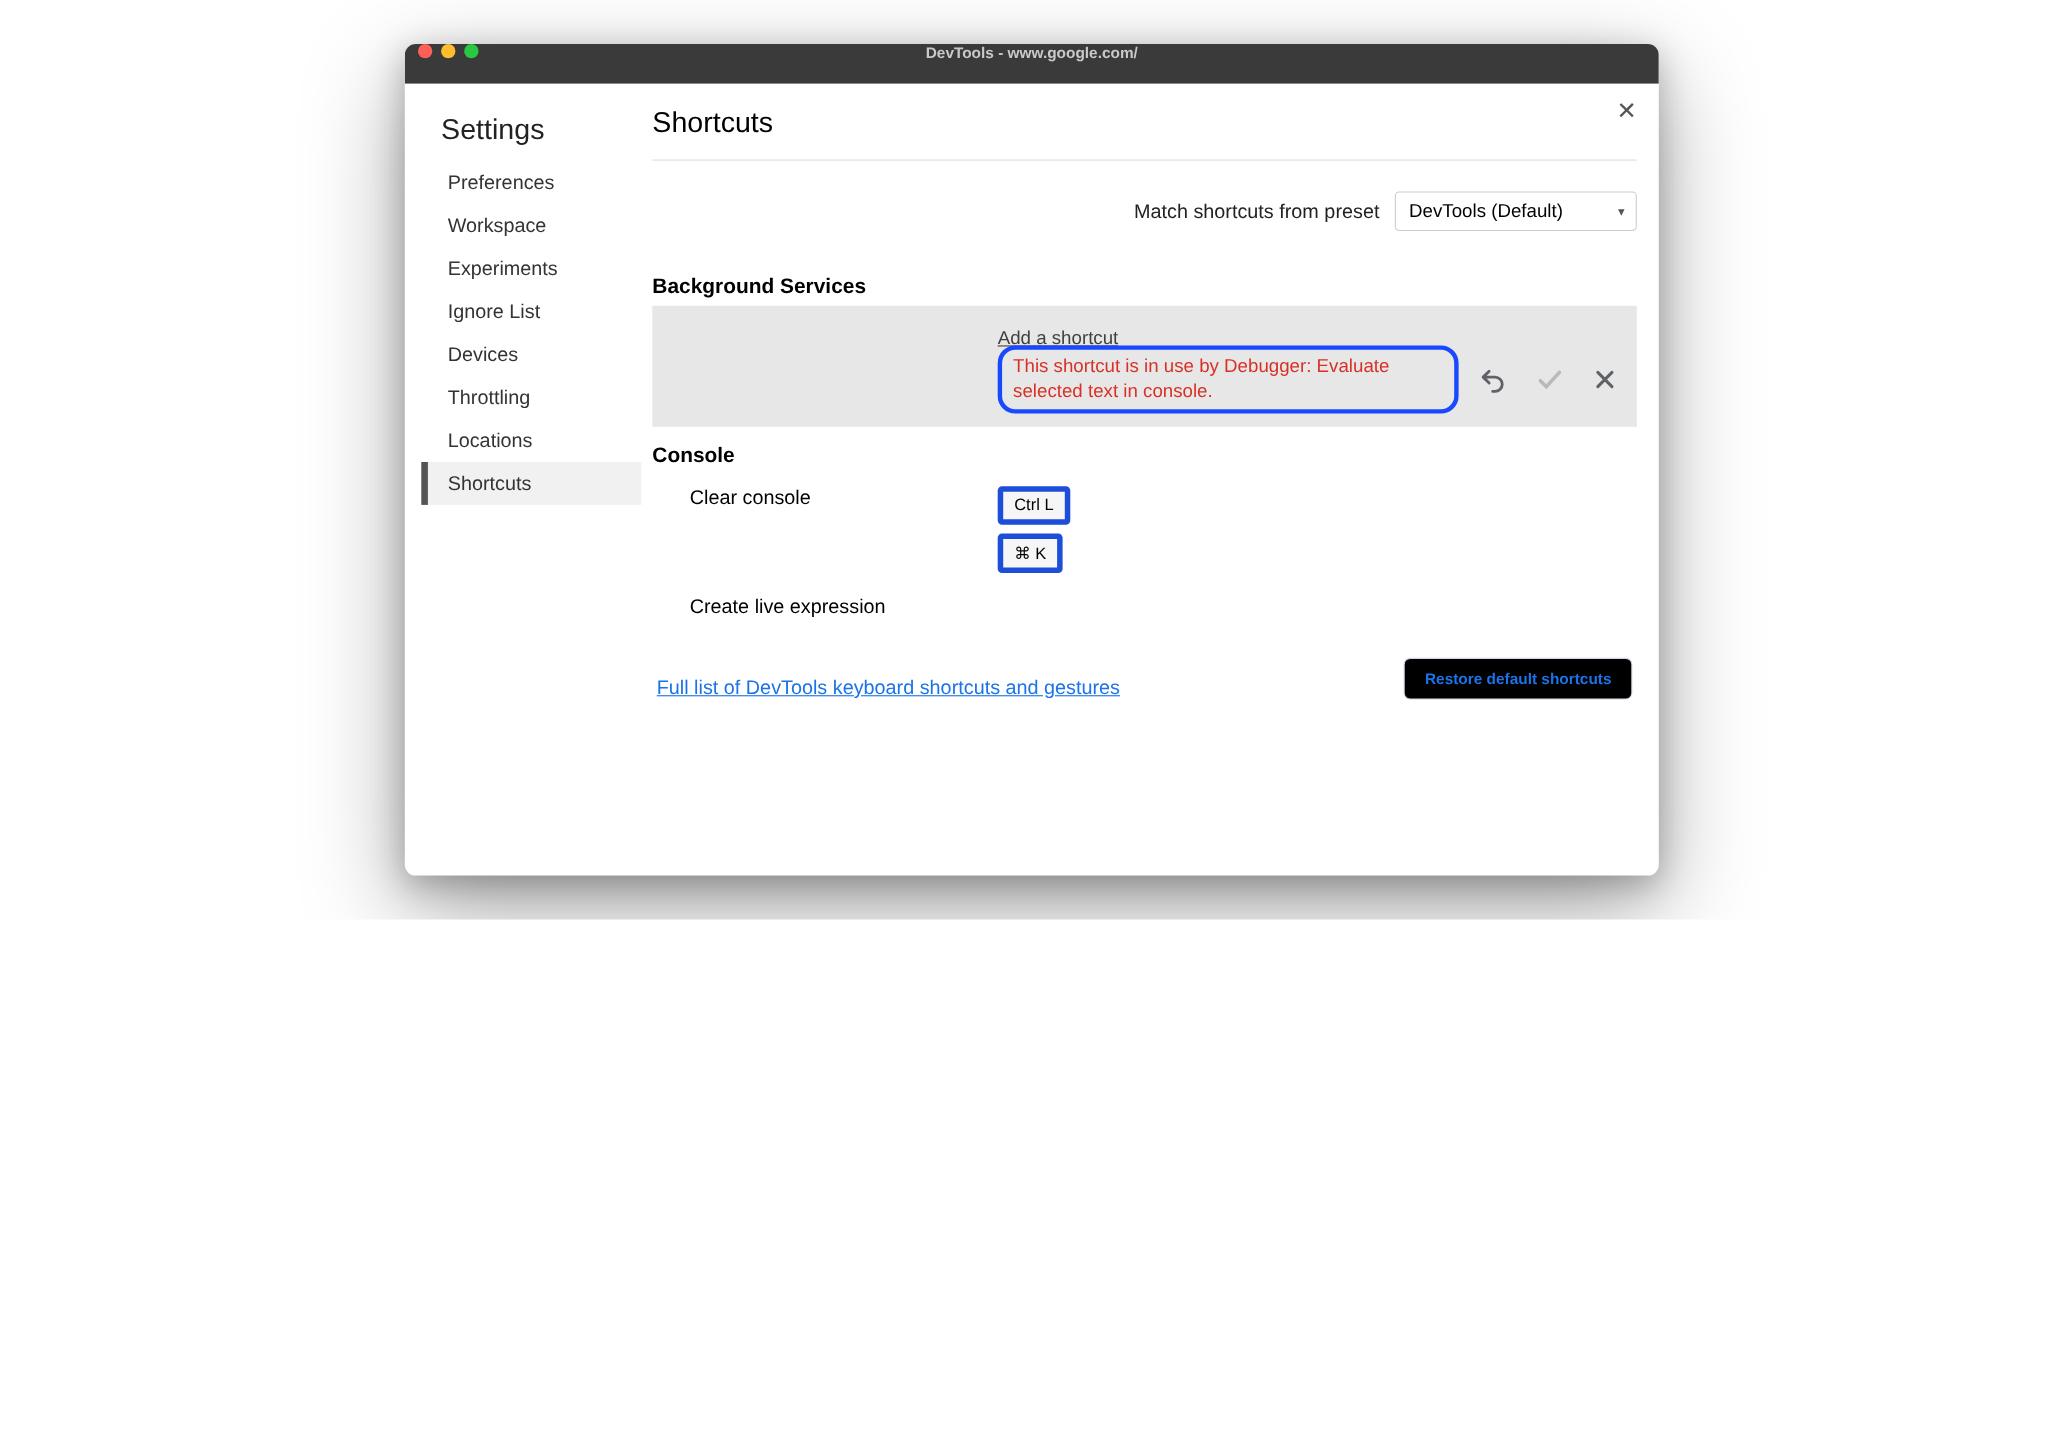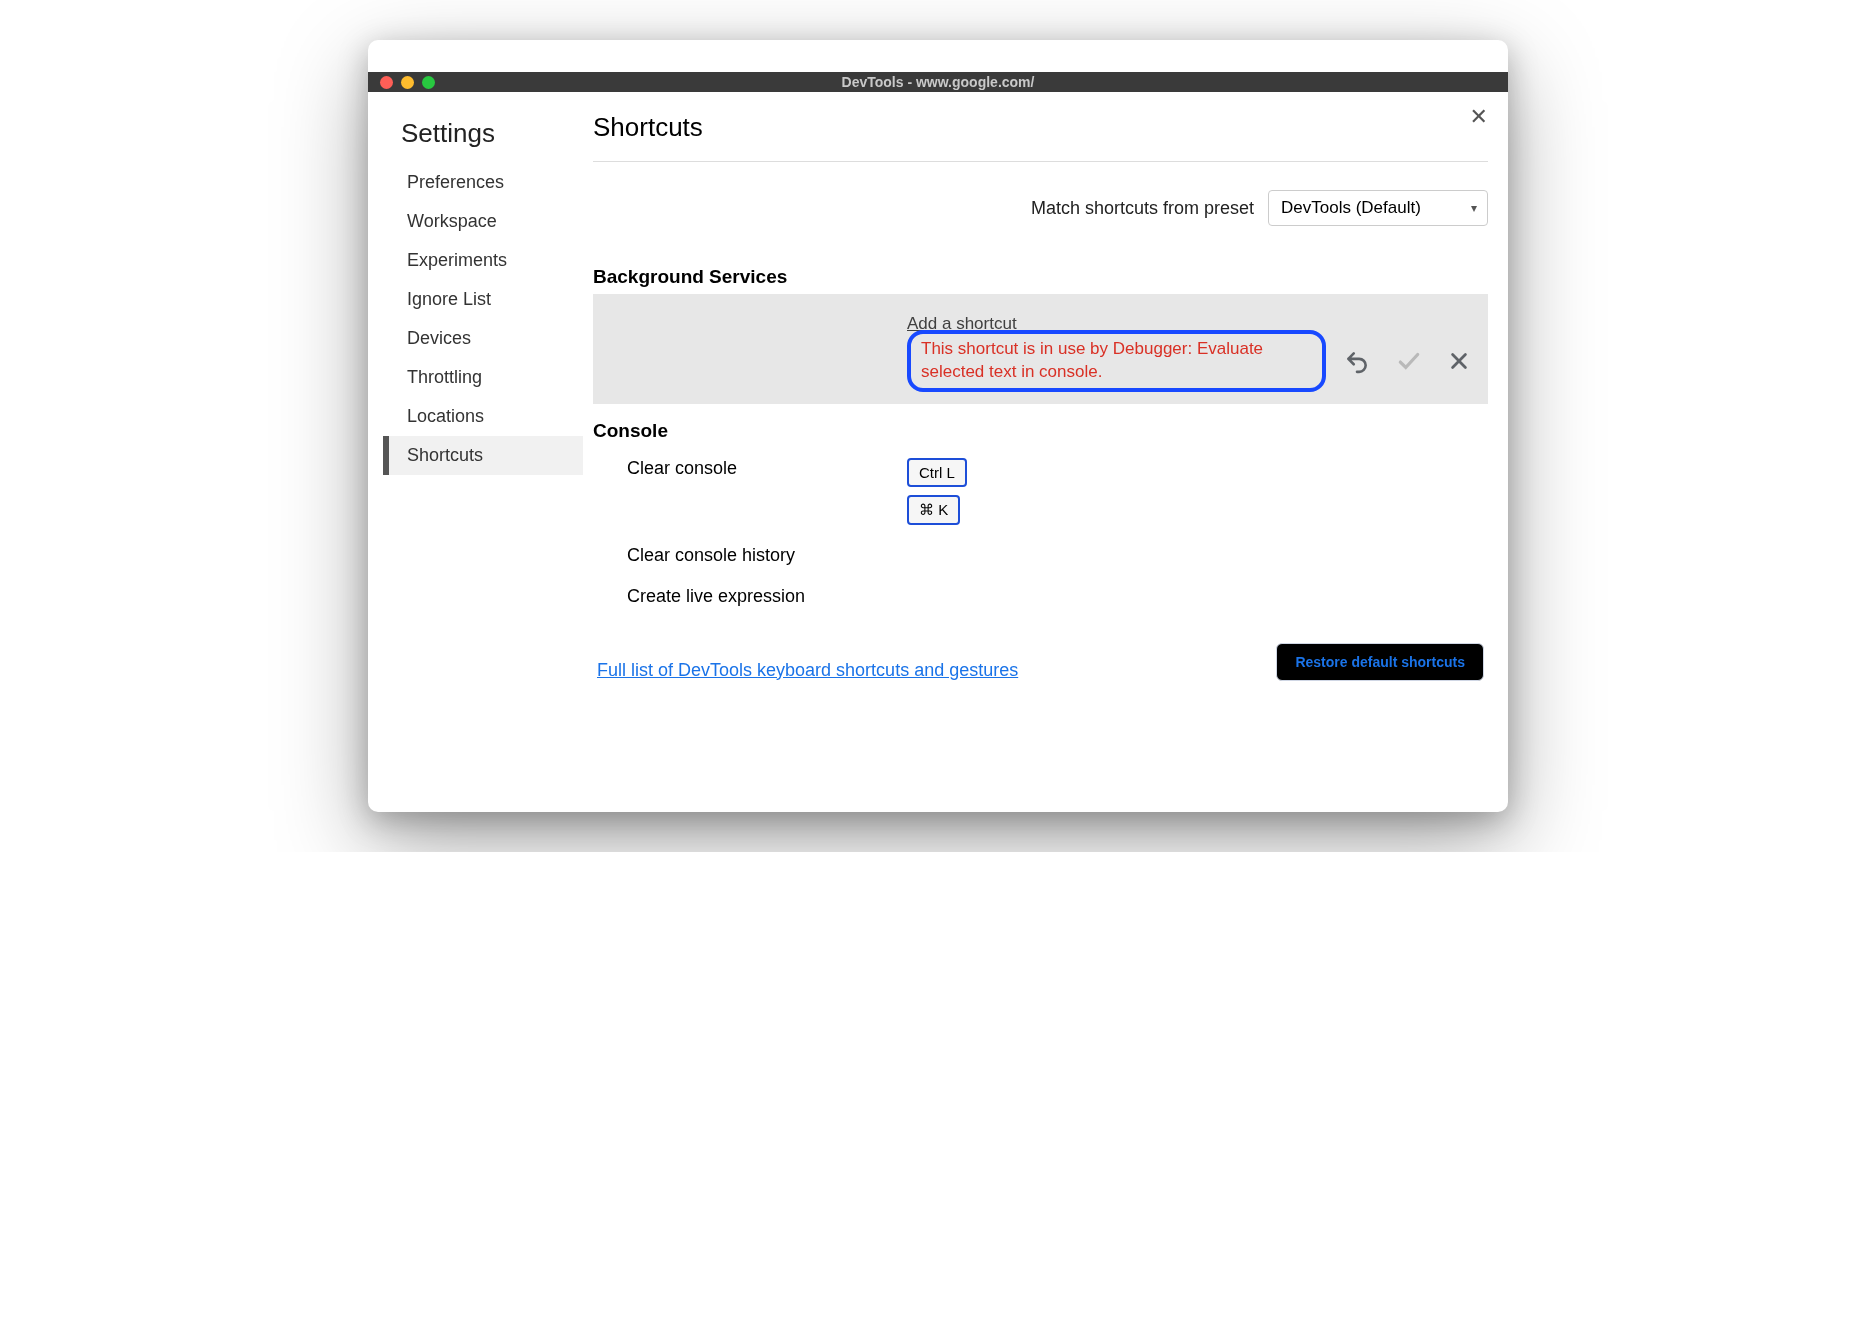--- a/index.html
+++ b/index.html
@@ -13,26 +13,24 @@
   }
   .window {
     width: 1140px;
     border-radius: 10px;
     overflow: hidden;
     box-shadow: 0 30px 90px rgba(0,0,0,0.35), 0 8px 30px rgba(0,0,0,0.25);
     background: #fff;
   }
   .titlebar {
     background: #3a3a3a;
-    height: 20px;
-    display: flex;
-    align-items: center;
+    height: 36px;
+    display: flex;
     padding: 0 12px;
     position: relative;
-    margin-top: 32px;
   }
   .traffic {
     display: flex;
     gap: 8px;
   }
   .traffic span {
     width: 13px; height: 13px; border-radius: 50%;
     display: inline-block;
   }
   .tl-close { background: #ff5f57; }
@@ -199,21 +197,21 @@
     display:flex;
     align-items:flex-start;
     padding: 10px 0 10px 34px;
   }
   .plain-label {
     flex: 0 0 280px;
     font-size: 18px;
   }
   .chips { display:flex; flex-direction:column; gap:8px; align-items:flex-start; }
   .chip {
-    border: 2px solid #1d4ed8;
+    border: 5px solid #1d4ed8;
     border-radius: 4px;
     padding: 4px 10px;
     font-size: 15px;
     background: #f6f6f6;
     cursor: default;
   }
   .footer {
     display:flex;
     justify-content: space-between;
     align-items: flex-end;
@@ -312,23 +310,20 @@
         <div class="section-title">Console</div>
 
         <div class="plain-row">
           <div class="plain-label">Clear console</div>
           <div class="chips">
             <span class="chip">Ctrl L</span>
             <span class="chip">⌘ K</span>
           </div>
         </div>
 
-        <div class="plain-row">
-          <div class="plain-label">Clear console history</div>
-        </div>
 
         <div class="plain-row">
           <div class="plain-label">Create live expression</div>
         </div>
       </div>
 
       <div class="footer">
         <span class="footer-link">Full list of DevTools keyboard shortcuts and gestures</span>
         <button class="restore-btn">Restore default shortcuts</button>
       </div>

